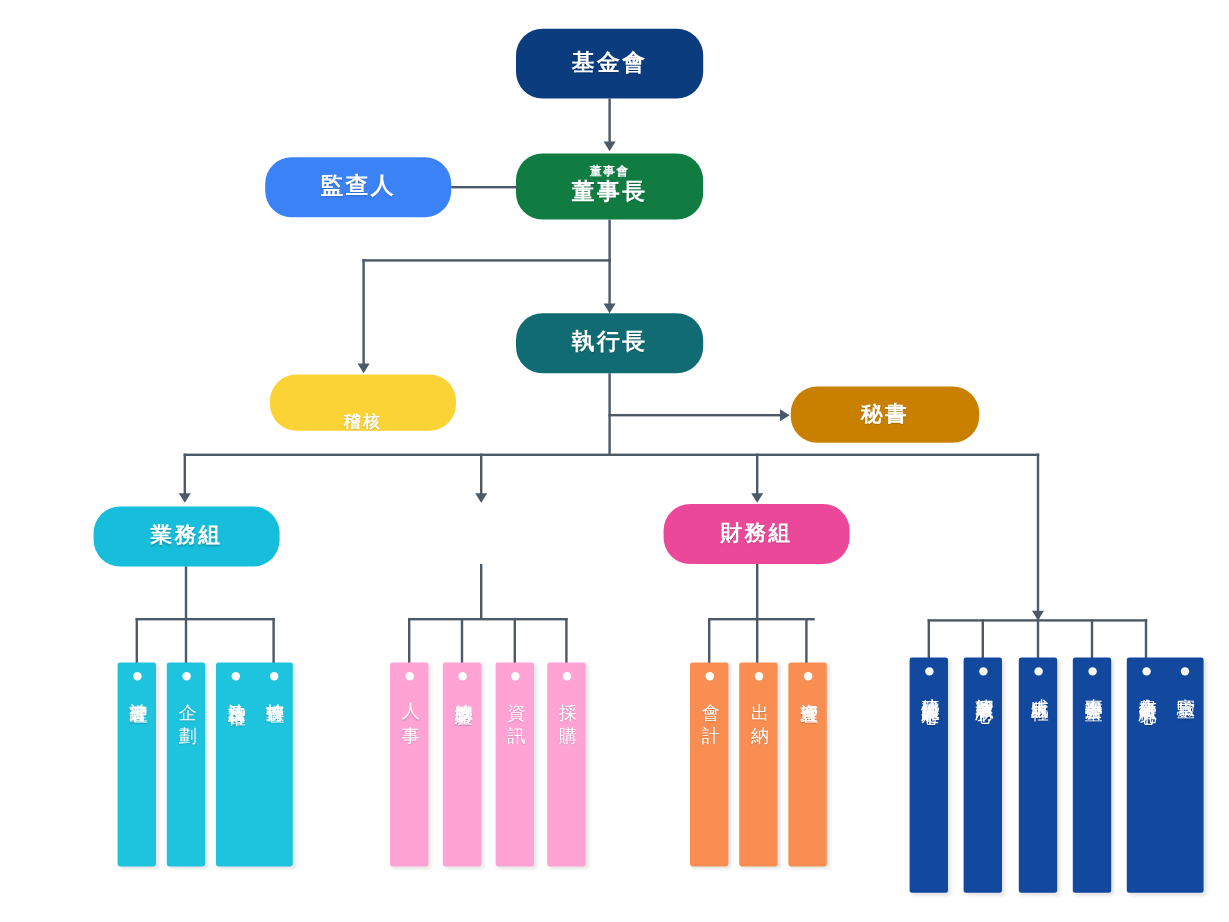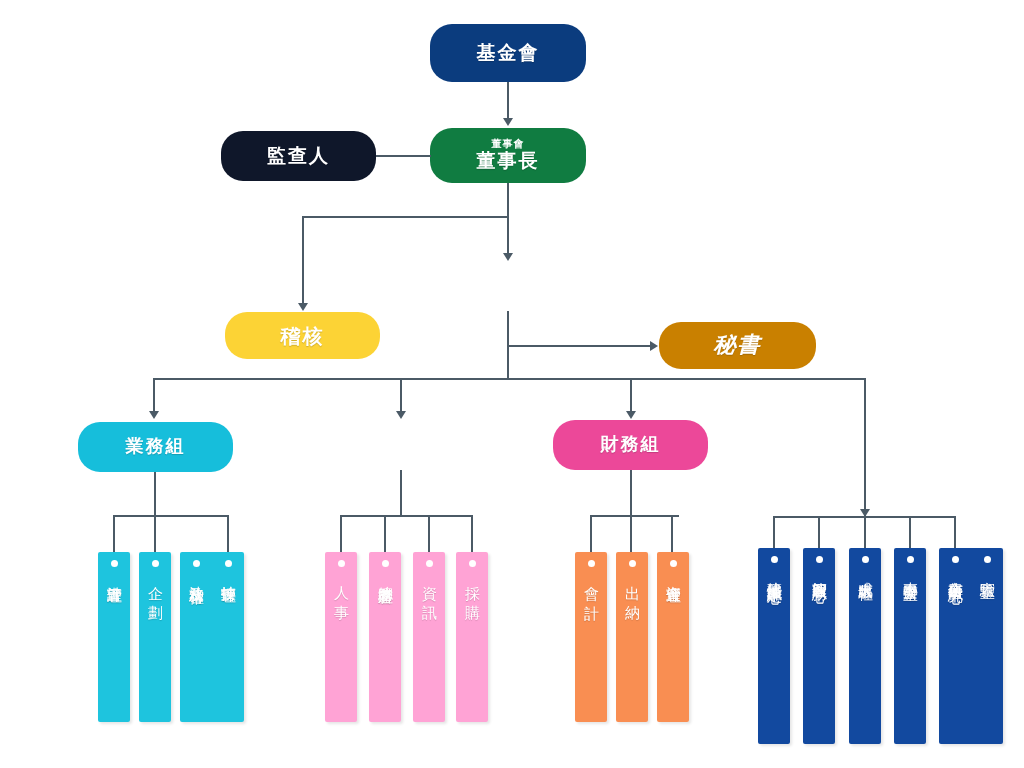--- a/index.html
+++ b/index.html
@@ -99,45 +99,48 @@
   </div>
 
   <div class="ln lnv" style="left:507px;top:82px;width:2px;height:38px;"></div>
   <div class="arw" style="left:503px;top:118px;"></div>
 
   <div class="node" style="left: 430px; top: 128px; width: 156px; height: 55px; font-size: 19px; background: rgb(16, 124, 65);">
     <span class="sub">董事會</span>
     <span class="main">董事長</span>
   </div>
 
-  <div class="node" style="left: 221px; top: 131px; width: 155px; height: 50px; font-size: 19px; background: #0f172a;">
+  <div class="node" style="left: 221px; top: 131px; width: 155px; height: 50px; font-size: 19px; background: #3b82f6;">
     <span class="main">監查人</span>
   </div>
   <div class="ln lnh" style="left:376px;top:155px;width:55px;height:2px;"></div>
 
   <div class="ln lnv" style="left:507px;top:183px;width:2px;height:35px;"></div>
 
   <div class="ln lnh" style="left:302px;top:216px;width:207px;height:2px;"></div>
   <div class="ln lnv" style="left:302px;top:216px;width:2px;height:90px;"></div>
   <div class="arw" style="left:298px;top:303px;"></div>
 
   <div class="ln lnv" style="left:507px;top:216px;width:2px;height:40px;"></div>
   <div class="arw" style="left:503px;top:253px;"></div>
 
-  <div class="node" style="left: 225px; top: 312px; width: 155px; height: 47px; font-size: 20px; background: rgb(252, 211, 53);">
+  <div class="node" style="left: 225px; top: 312px; width: 155px; height: 47px; font-size: 14px; background: rgb(252, 211, 53); justify-content: flex-end;">
     <span class="main">稽核</span>
   </div>
 
+  <div class="node" style="left: 430px; top: 261px; width: 156px; height: 50px; font-size: 19px; background: rgb(16, 108, 114);">
+    <span class="main">執行長</span>
+  </div>
 
   <div class="ln lnv" style="left:507px;top:311px;width:2px;height:68px;"></div>
 
   <div class="ln lnh" style="left:507px;top:345px;width:144px;height:2px;"></div>
   <div class="arw-r" style="left:650px;top:341px;"></div>
 
-  <div class="node" style="left: 659px; top: 322px; width: 157px; height: 47px; font-size: 22px; background: rgb(201, 128, 0); font-style: italic;">
+  <div class="node" style="left: 659px; top: 322px; width: 157px; height: 47px; font-size: 18px; background: rgb(201, 128, 0);">
     <span class="main">秘書</span>
   </div>
 
   <div class="ln lnh" style="left:153px;top:378px;width:713px;height:2px;"></div>
 
   <div class="ln lnv" style="left:153px;top:378px;width:2px;height:36px;"></div>
   <div class="arw" style="left:149px;top:411px;"></div>
 
   <div class="ln lnv" style="left:400px;top:378px;width:2px;height:36px;"></div>
   <div class="arw" style="left:396px;top:411px;"></div>

